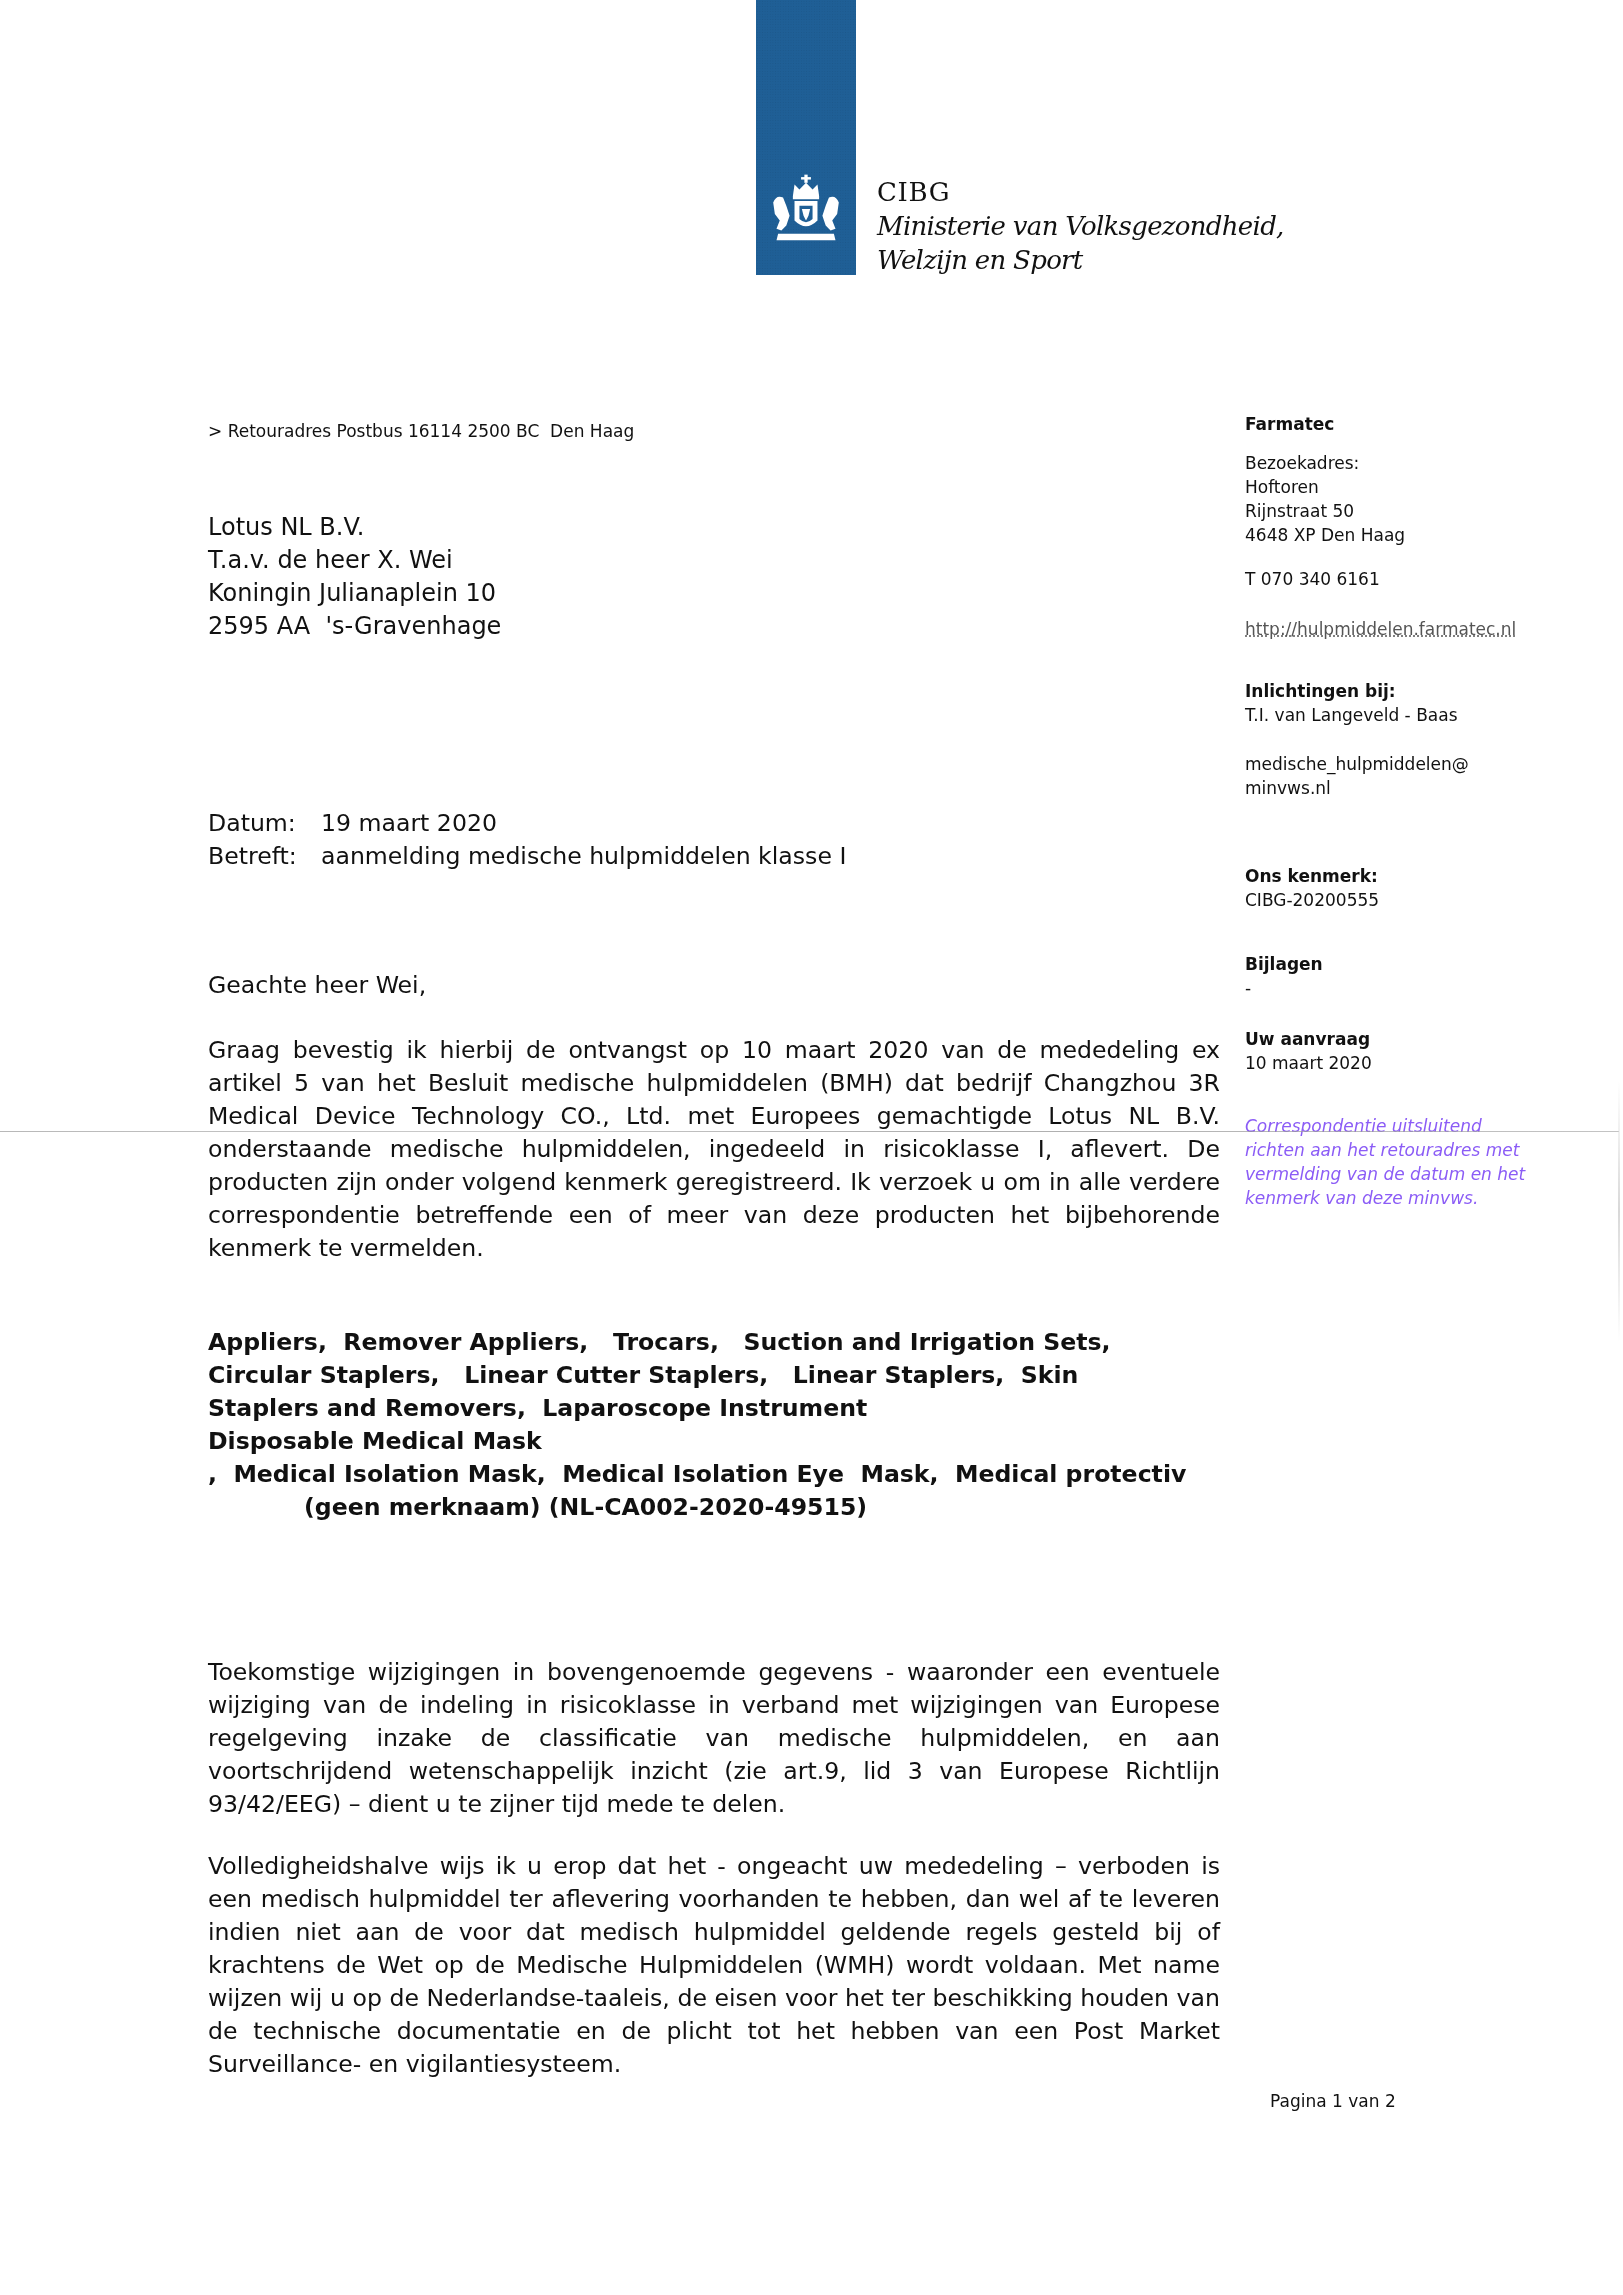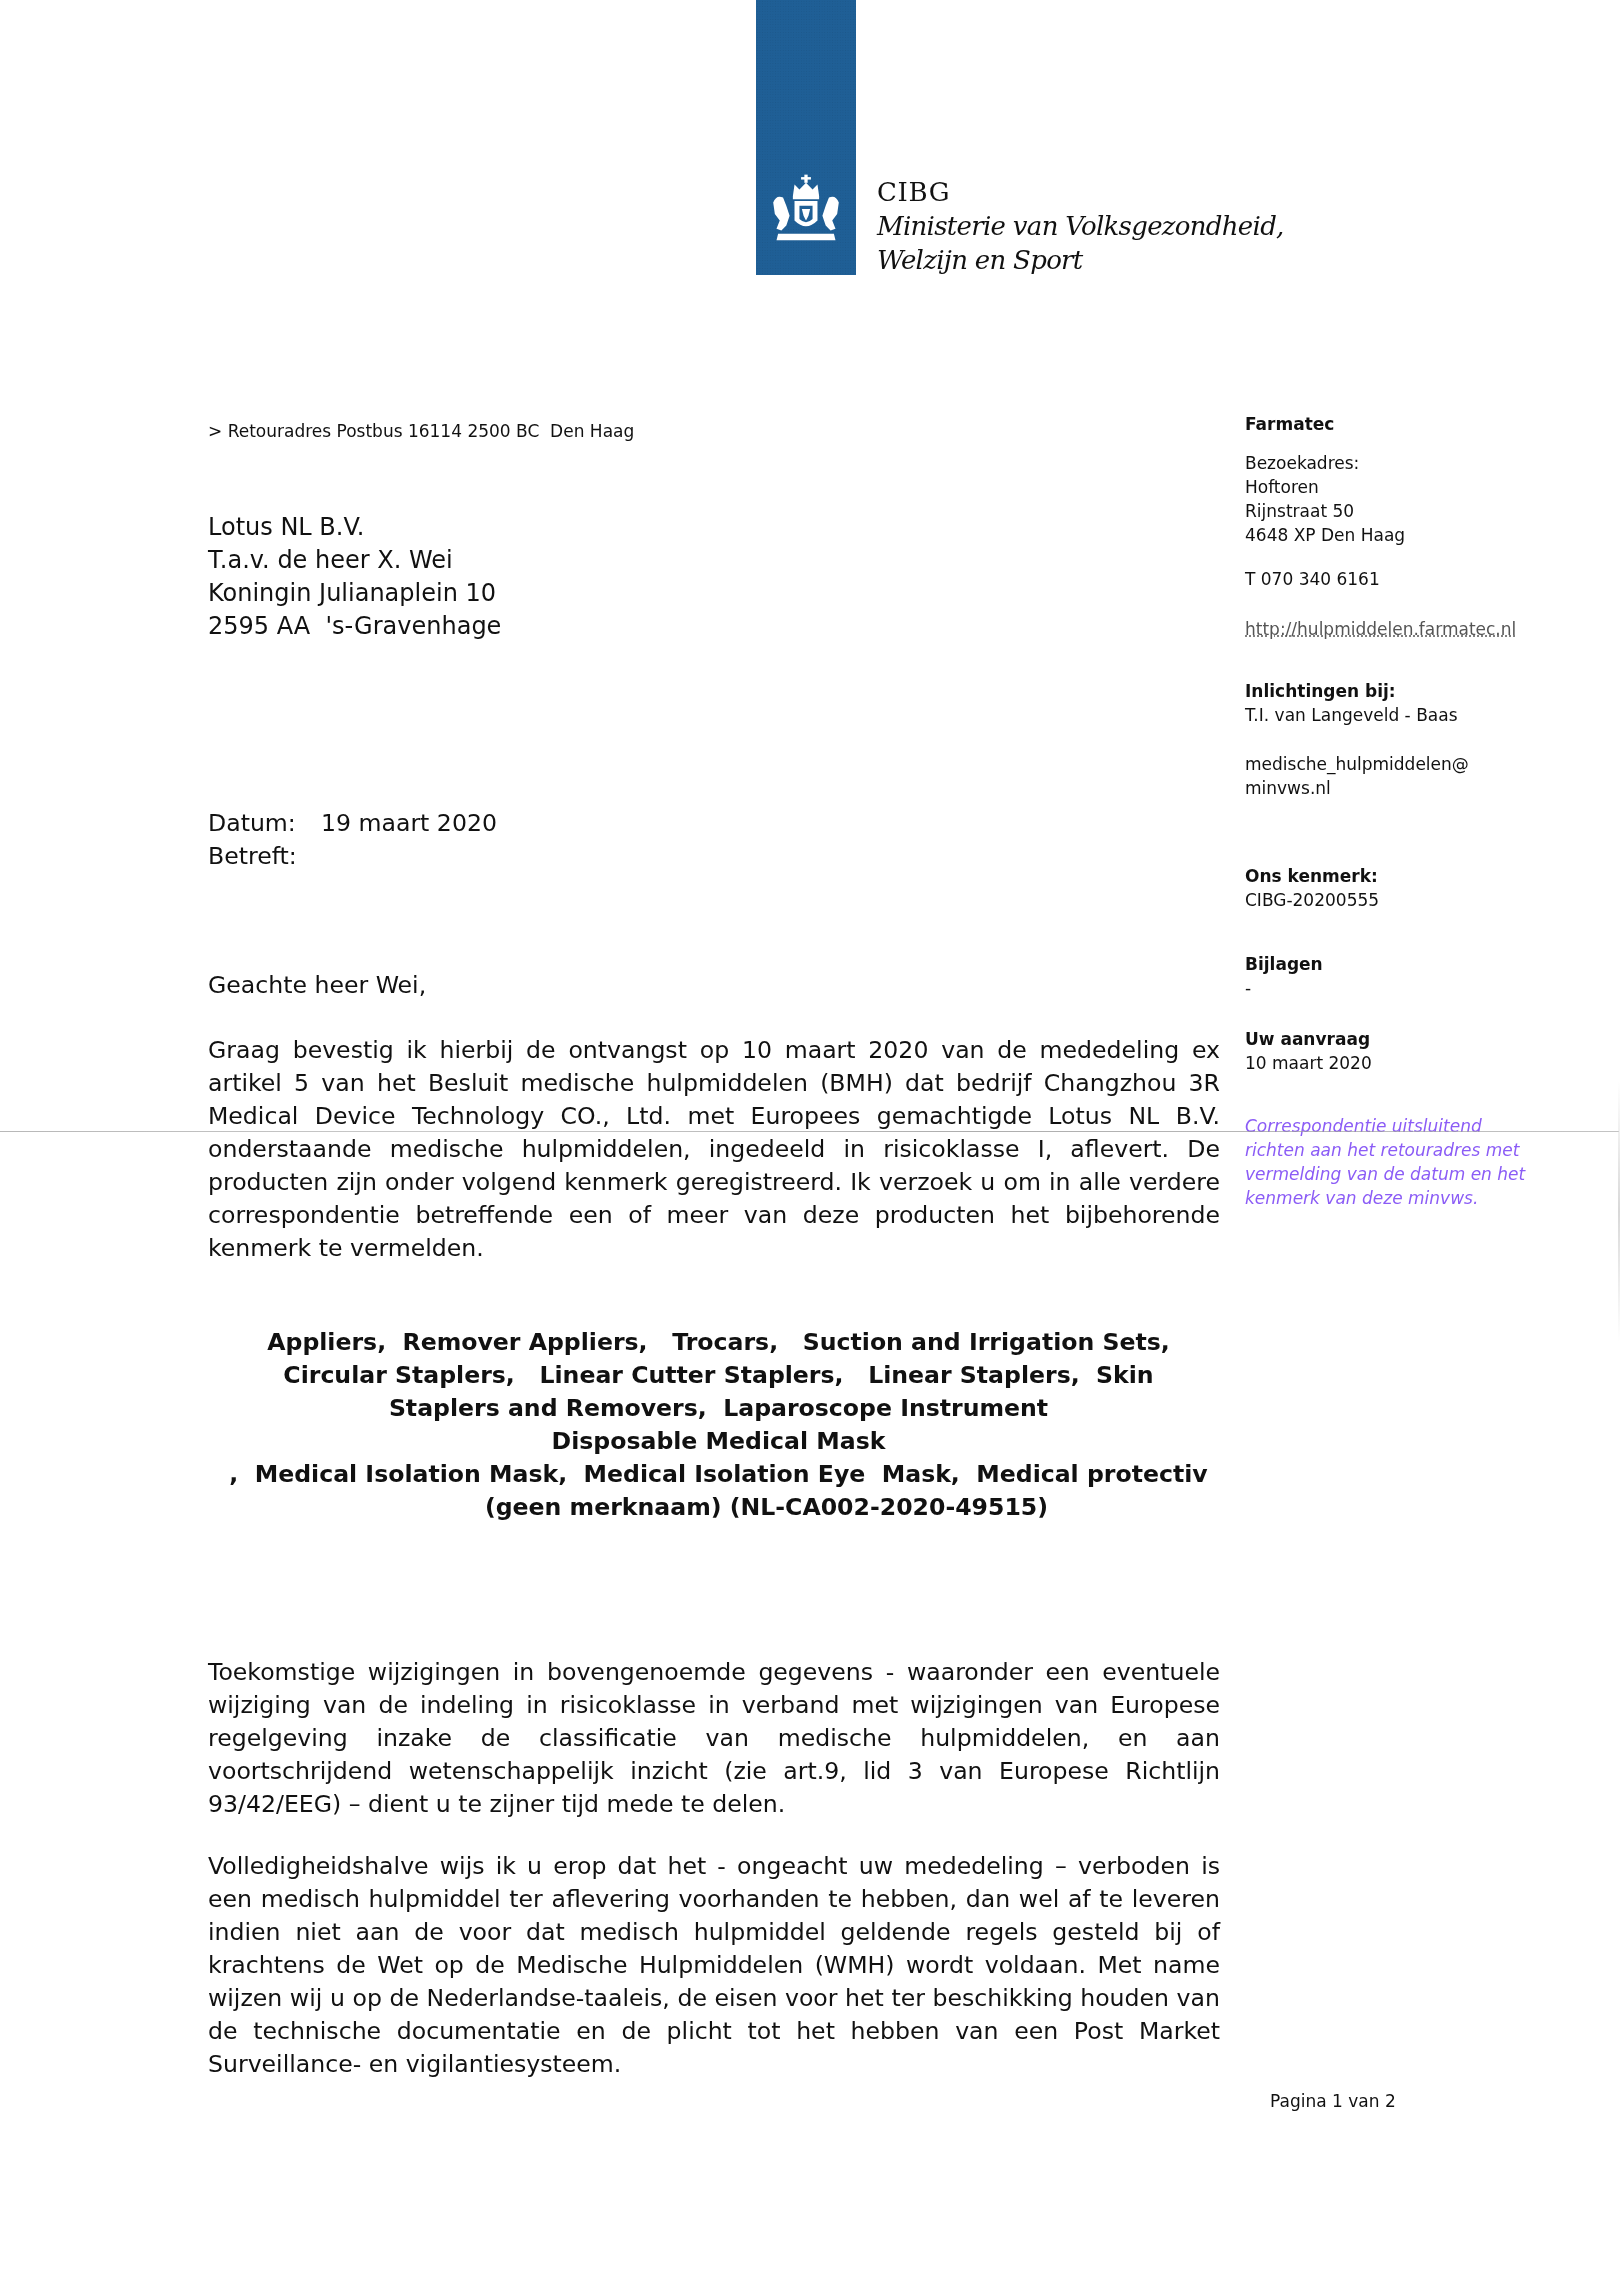--- a/index.html
+++ b/index.html
@@ -58,21 +58,21 @@
     .body-para {
       position: absolute; left: 208px; width: 1012px;
       font-size: 23.6px; line-height: 33px; text-align: justify;
     }
     .p1 { top: 1034px; }
     .p2 { top: 1656px; }
     .p3 { top: 1850px; }
 
     .products {
       position: absolute; left: 208px; top: 1326px; width: 1021px;
-      font-size: 23.6px; line-height: 33px; font-weight: bold; text-align: center;
+      font-size: 23.6px; line-height: 33px; font-weight: bold;
     }
     .products .line { white-space: pre; }
     .products .ref { padding-left: 96px; }
 
     
     .side {
       position: absolute; left: 1245px; top: 412px; width: 295px;
       font-size: 17px; line-height: 24px;
     }
     .side .bold { font-weight: bold; }
@@ -132,20 +132,21 @@
     <div>2595 AA  's-Gravenhage</div>
   </div>
 
   <div class="meta">
     <div class="meta-row">
       <span class="meta-label">Datum:</span>
       <span>19 maart 2020</span>
     </div>
     <div class="meta-row">
       <span class="meta-label">Betreft:</span>
+      <span>aanmelding medische hulpmiddelen klasse I</span>
     </div>
   </div>
 
   <div class="salutation">Geachte heer Wei,</div>
 
   <div class="body-para p1">Graag bevestig ik hierbij de ontvangst op 10 maart 2020 van de mededeling ex artikel 5 van het Besluit medische hulpmiddelen (BMH) dat bedrijf Changzhou 3R Medical Device Technology CO., Ltd. met Europees gemachtigde Lotus NL B.V. onderstaande medische hulpmiddelen, ingedeeld in risicoklasse I, aflevert. De producten zijn onder volgend kenmerk geregistreerd. Ik verzoek u om in alle verdere correspondentie betreffende een of meer van deze producten het bijbehorende kenmerk te vermelden.</div>
 
   <div class="products">
     <div class="line">Appliers,  Remover Appliers,   Trocars,   Suction and Irrigation Sets,</div>
     <div class="line">Circular Staplers,   Linear Cutter Staplers,   Linear Staplers,  Skin</div>

